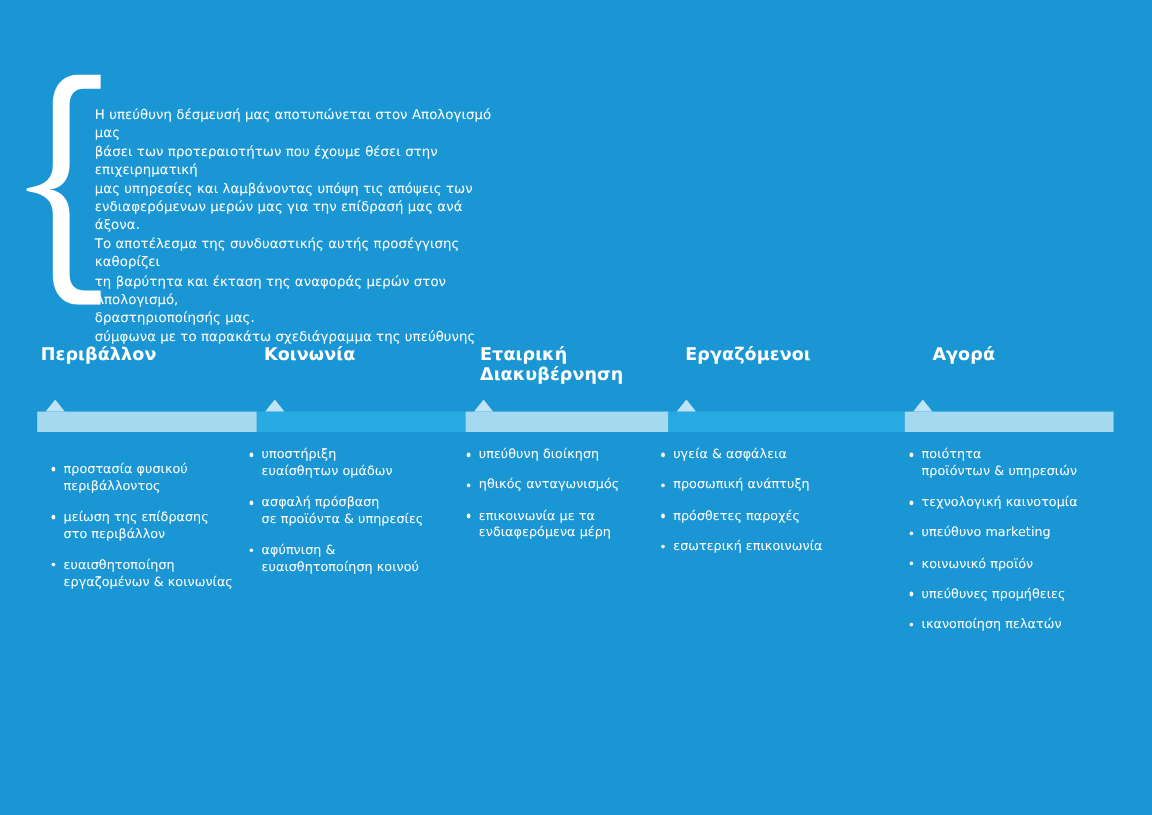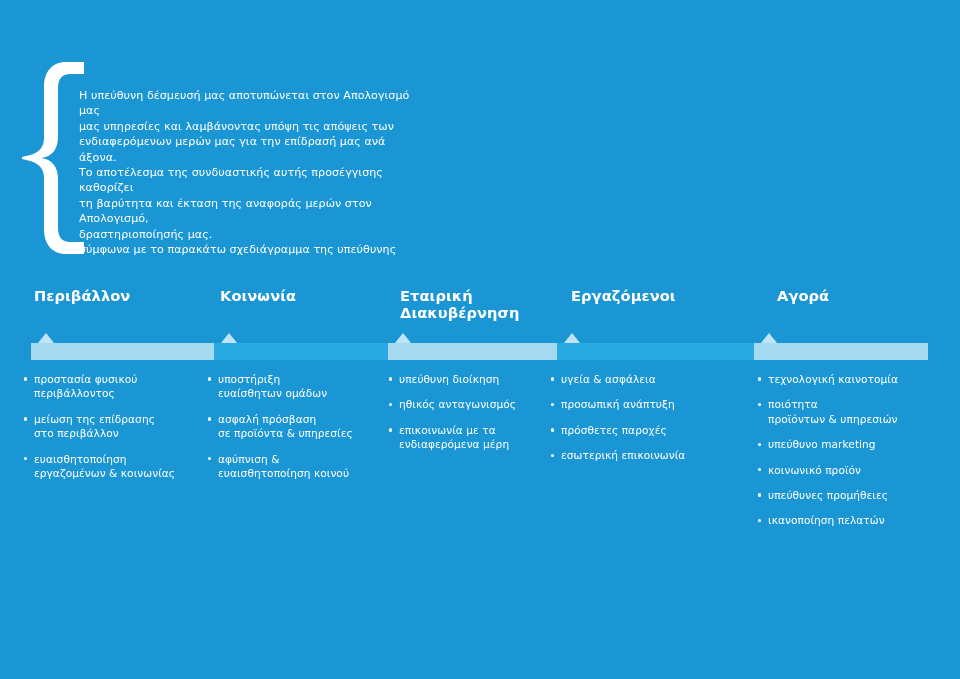--- a/index.html
+++ b/index.html
@@ -134,20 +134,21 @@
     <svg id="brace" viewBox="0 0 62 192" xmlns="http://www.w3.org/2000/svg" aria-hidden="true">
       <path fill="#ffffff" d="M62 0 L44 0 C30 0 22 10 22 25 L22 76 C22 86 16 92 4 94
                L0 95 L0 97 L4 98 C16 100 22 106 22 116 L22 167
                C22 182 30 192 44 192 L62 192 L62 180 L48 180
                C40 180 36 175 36 166 L36 117 C36 105 30 97 19 96
                C30 95 36 87 36 75 L36 26 C36 17 40 12 48 12 L62 12 Z"></path>
     </svg>
 
     <div id="intro-text">
       <p>Η υπεύθυνη δέσμευσή μας αποτυπώνεται στον Απολογισμό μας</p>
+      <p>βάσει των προτεραιοτήτων που έχουμε θέσει στην επιχειρηματική</p>
       <p>μας υπηρεσίες και λαμβάνοντας υπόψη τις απόψεις των</p>
       <p>ενδιαφερόμενων μερών μας για την επίδρασή μας ανά άξονα.</p>
       <p>Το αποτέλεσμα της συνδυαστικής αυτής προσέγγισης καθορίζει</p>
       <p>τη βαρύτητα και έκταση της αναφοράς μερών στον Απολογισμό,</p>
       <p>δραστηριοποίησής μας.</p>
       <p>σύμφωνα με το παρακάτω σχεδιάγραμμα της υπεύθυνης</p>
     </div>
   </div>
 
   <div id="headings">
@@ -166,21 +167,21 @@
       <div class="marker" style="left: 190px;"></div>
       <div class="seg light" style="left: 357px; width: 169px;"></div>
       <div class="marker" style="left: 364px;"></div>
       <div class="seg mid" style="left: 526px; width: 197px;"></div>
       <div class="marker" style="left: 533px;"></div>
       <div class="seg light" style="left: 723px; width: 174px;"></div>
       <div class="marker" style="left: 730px;"></div>
     </div>
 
   <div id="columns">
-      <div class="column" style="left: 23px; width: 170px;">
+      <div class="column" style="left: 42px; width: 170px; margin-top: 12px;">
         <div class="item">
           <span class="bullet"></span>
           <span class="txt">προστασία φυσικού
 περιβάλλοντος</span>
         </div>
         <div class="item">
           <span class="bullet"></span>
           <span class="txt">μείωση της επίδρασης
 στο περιβάλλον</span>
         </div>
@@ -236,29 +237,29 @@
           <span class="txt">πρόσθετες παροχές</span>
         </div>
         <div class="item">
           <span class="bullet"></span>
           <span class="txt">εσωτερική επικοινωνία</span>
         </div>
       </div>
       <div class="column" style="left: 757px; width: 185px;">
         <div class="item">
           <span class="bullet"></span>
-          <span class="txt">τεχνολογική καινοτομία</span>
-        </div>
-        <div class="item">
-          <span class="bullet"></span>
           <span class="txt">ποιότητα
 προϊόντων &amp; υπηρεσιών</span>
         </div>
         <div class="item">
           <span class="bullet"></span>
+          <span class="txt">τεχνολογική καινοτομία</span>
+        </div>
+        <div class="item">
+          <span class="bullet"></span>
           <span class="txt">υπεύθυνο marketing</span>
         </div>
         <div class="item">
           <span class="bullet"></span>
           <span class="txt">κοινωνικό προϊόν</span>
         </div>
         <div class="item">
           <span class="bullet"></span>
           <span class="txt">υπεύθυνες προμήθειες</span>
         </div>

